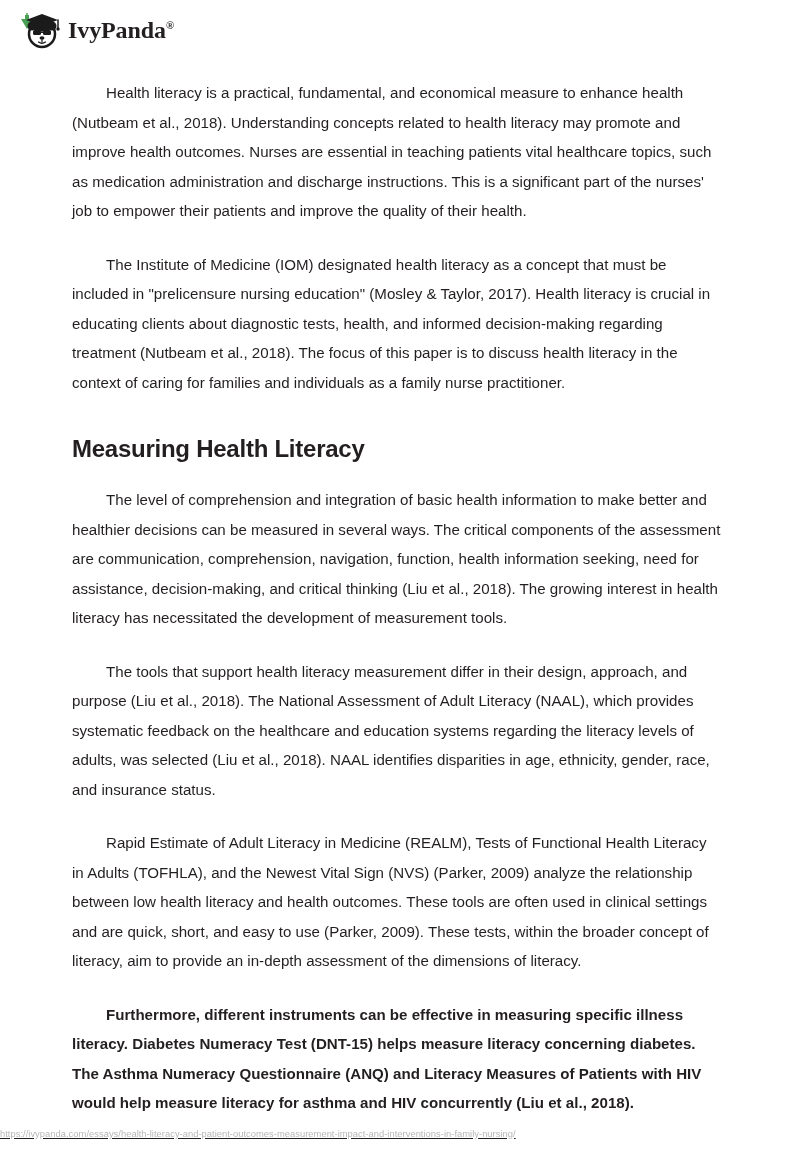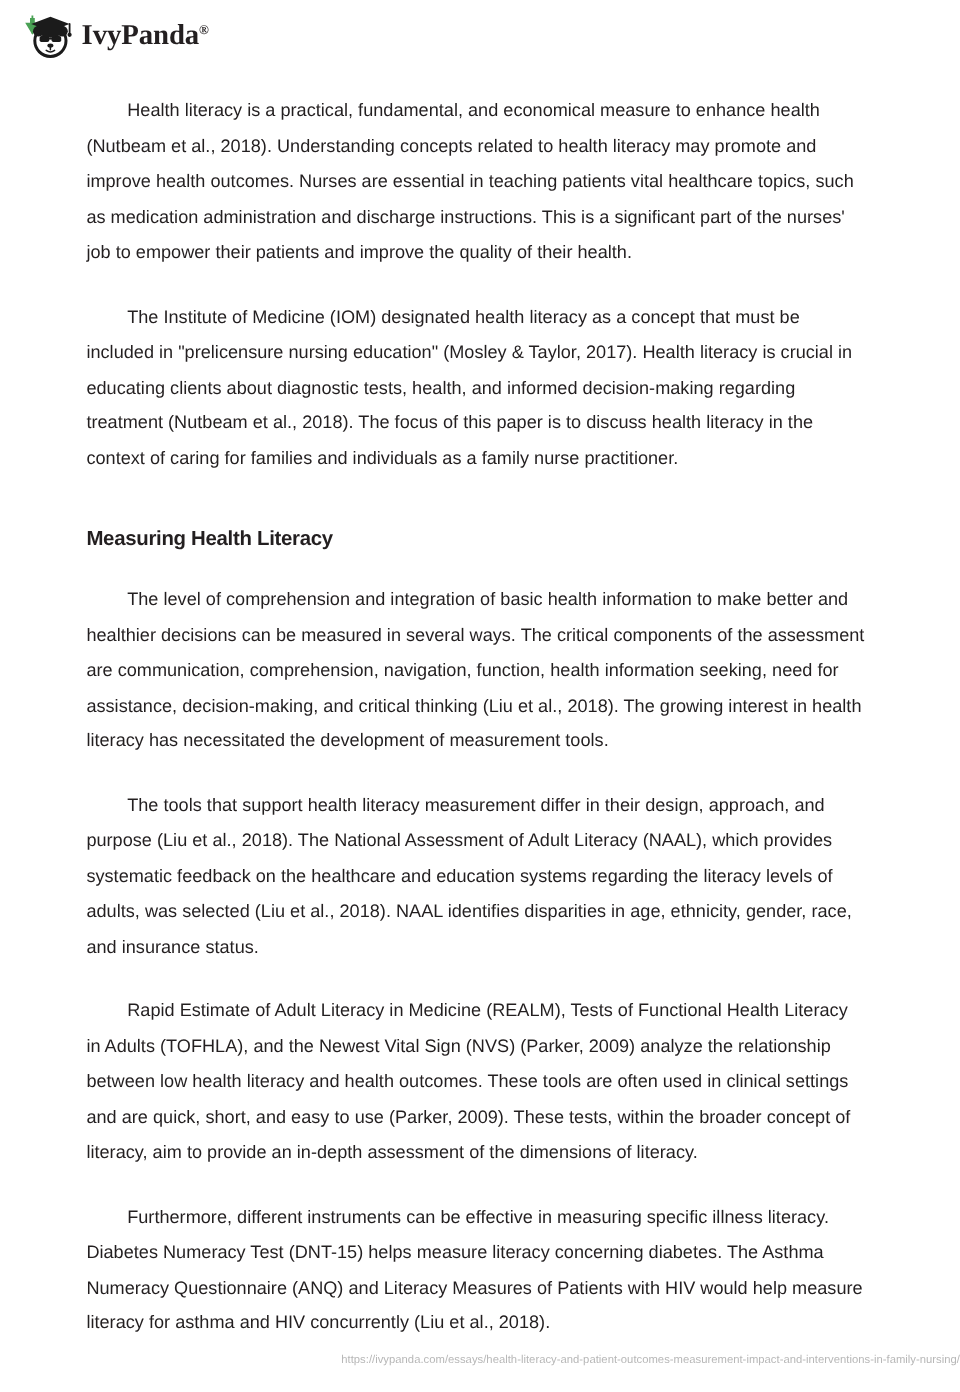--- a/index.html
+++ b/index.html
@@ -84,39 +84,40 @@
   }
   .para {
     margin: 16px 0 24px 0;
     font-size: 15.1px;
     line-height: 29.5px;
     text-indent: 34px;
     text-align: left;
     color: #231f20;
     letter-spacing: 0.01px;
   }
-  .para:last-child { margin-bottom: 0; }
+  .para:last-child { margin-bottom: 0; font-weight: bold; }
 
   .section-heading {
     margin: 0 0 20px 0;
     padding-top: 12px;
-    font-size: 17px;
+    font-size: 24px;
     line-height: 32px;
     font-weight: 700;
     color: #231f20;
     letter-spacing: -0.25px;
   }
 
   
   .page-footer {
     position: absolute;
     left: 0;
     bottom: 19px;
     width: 800px;
-    text-align: right;
+    text-align: left;
+    text-decoration: underline;
   }
   .footer-url {
     font-size: 9.4px;
     color: #b7b7b7;
     letter-spacing: 0.02px;
     white-space: nowrap;
   }
 </style>
 </head>
 <body>

